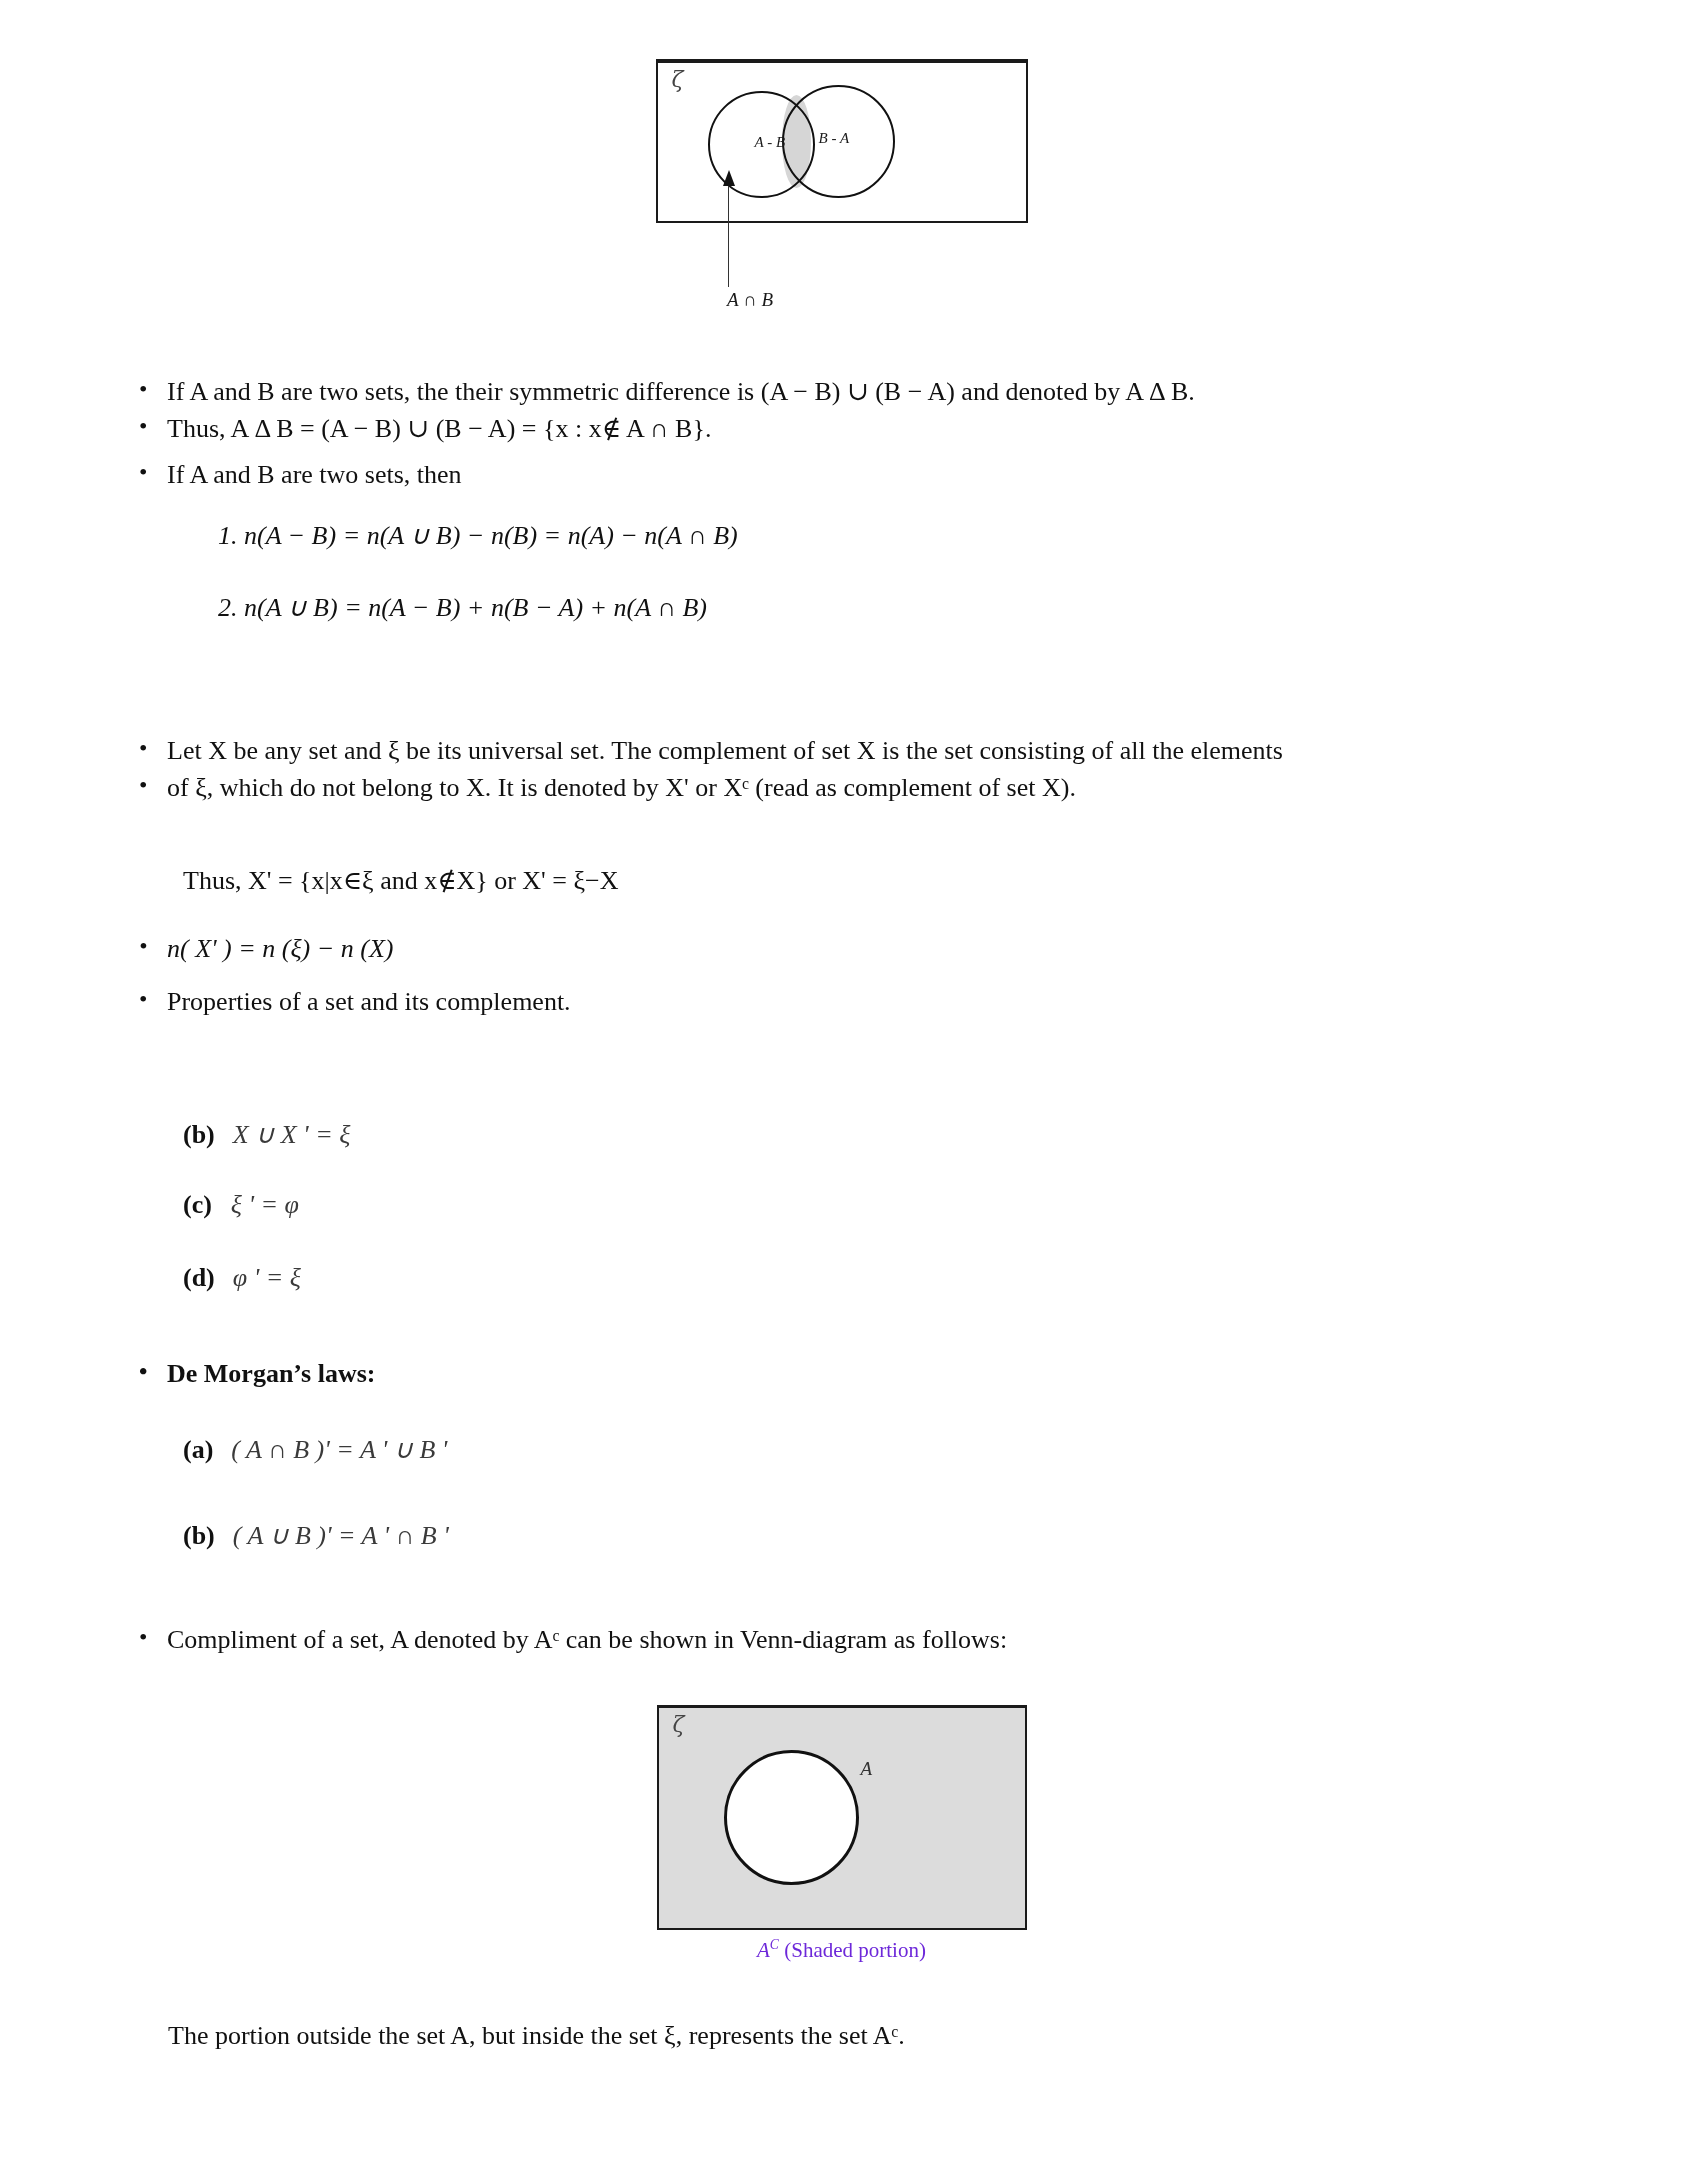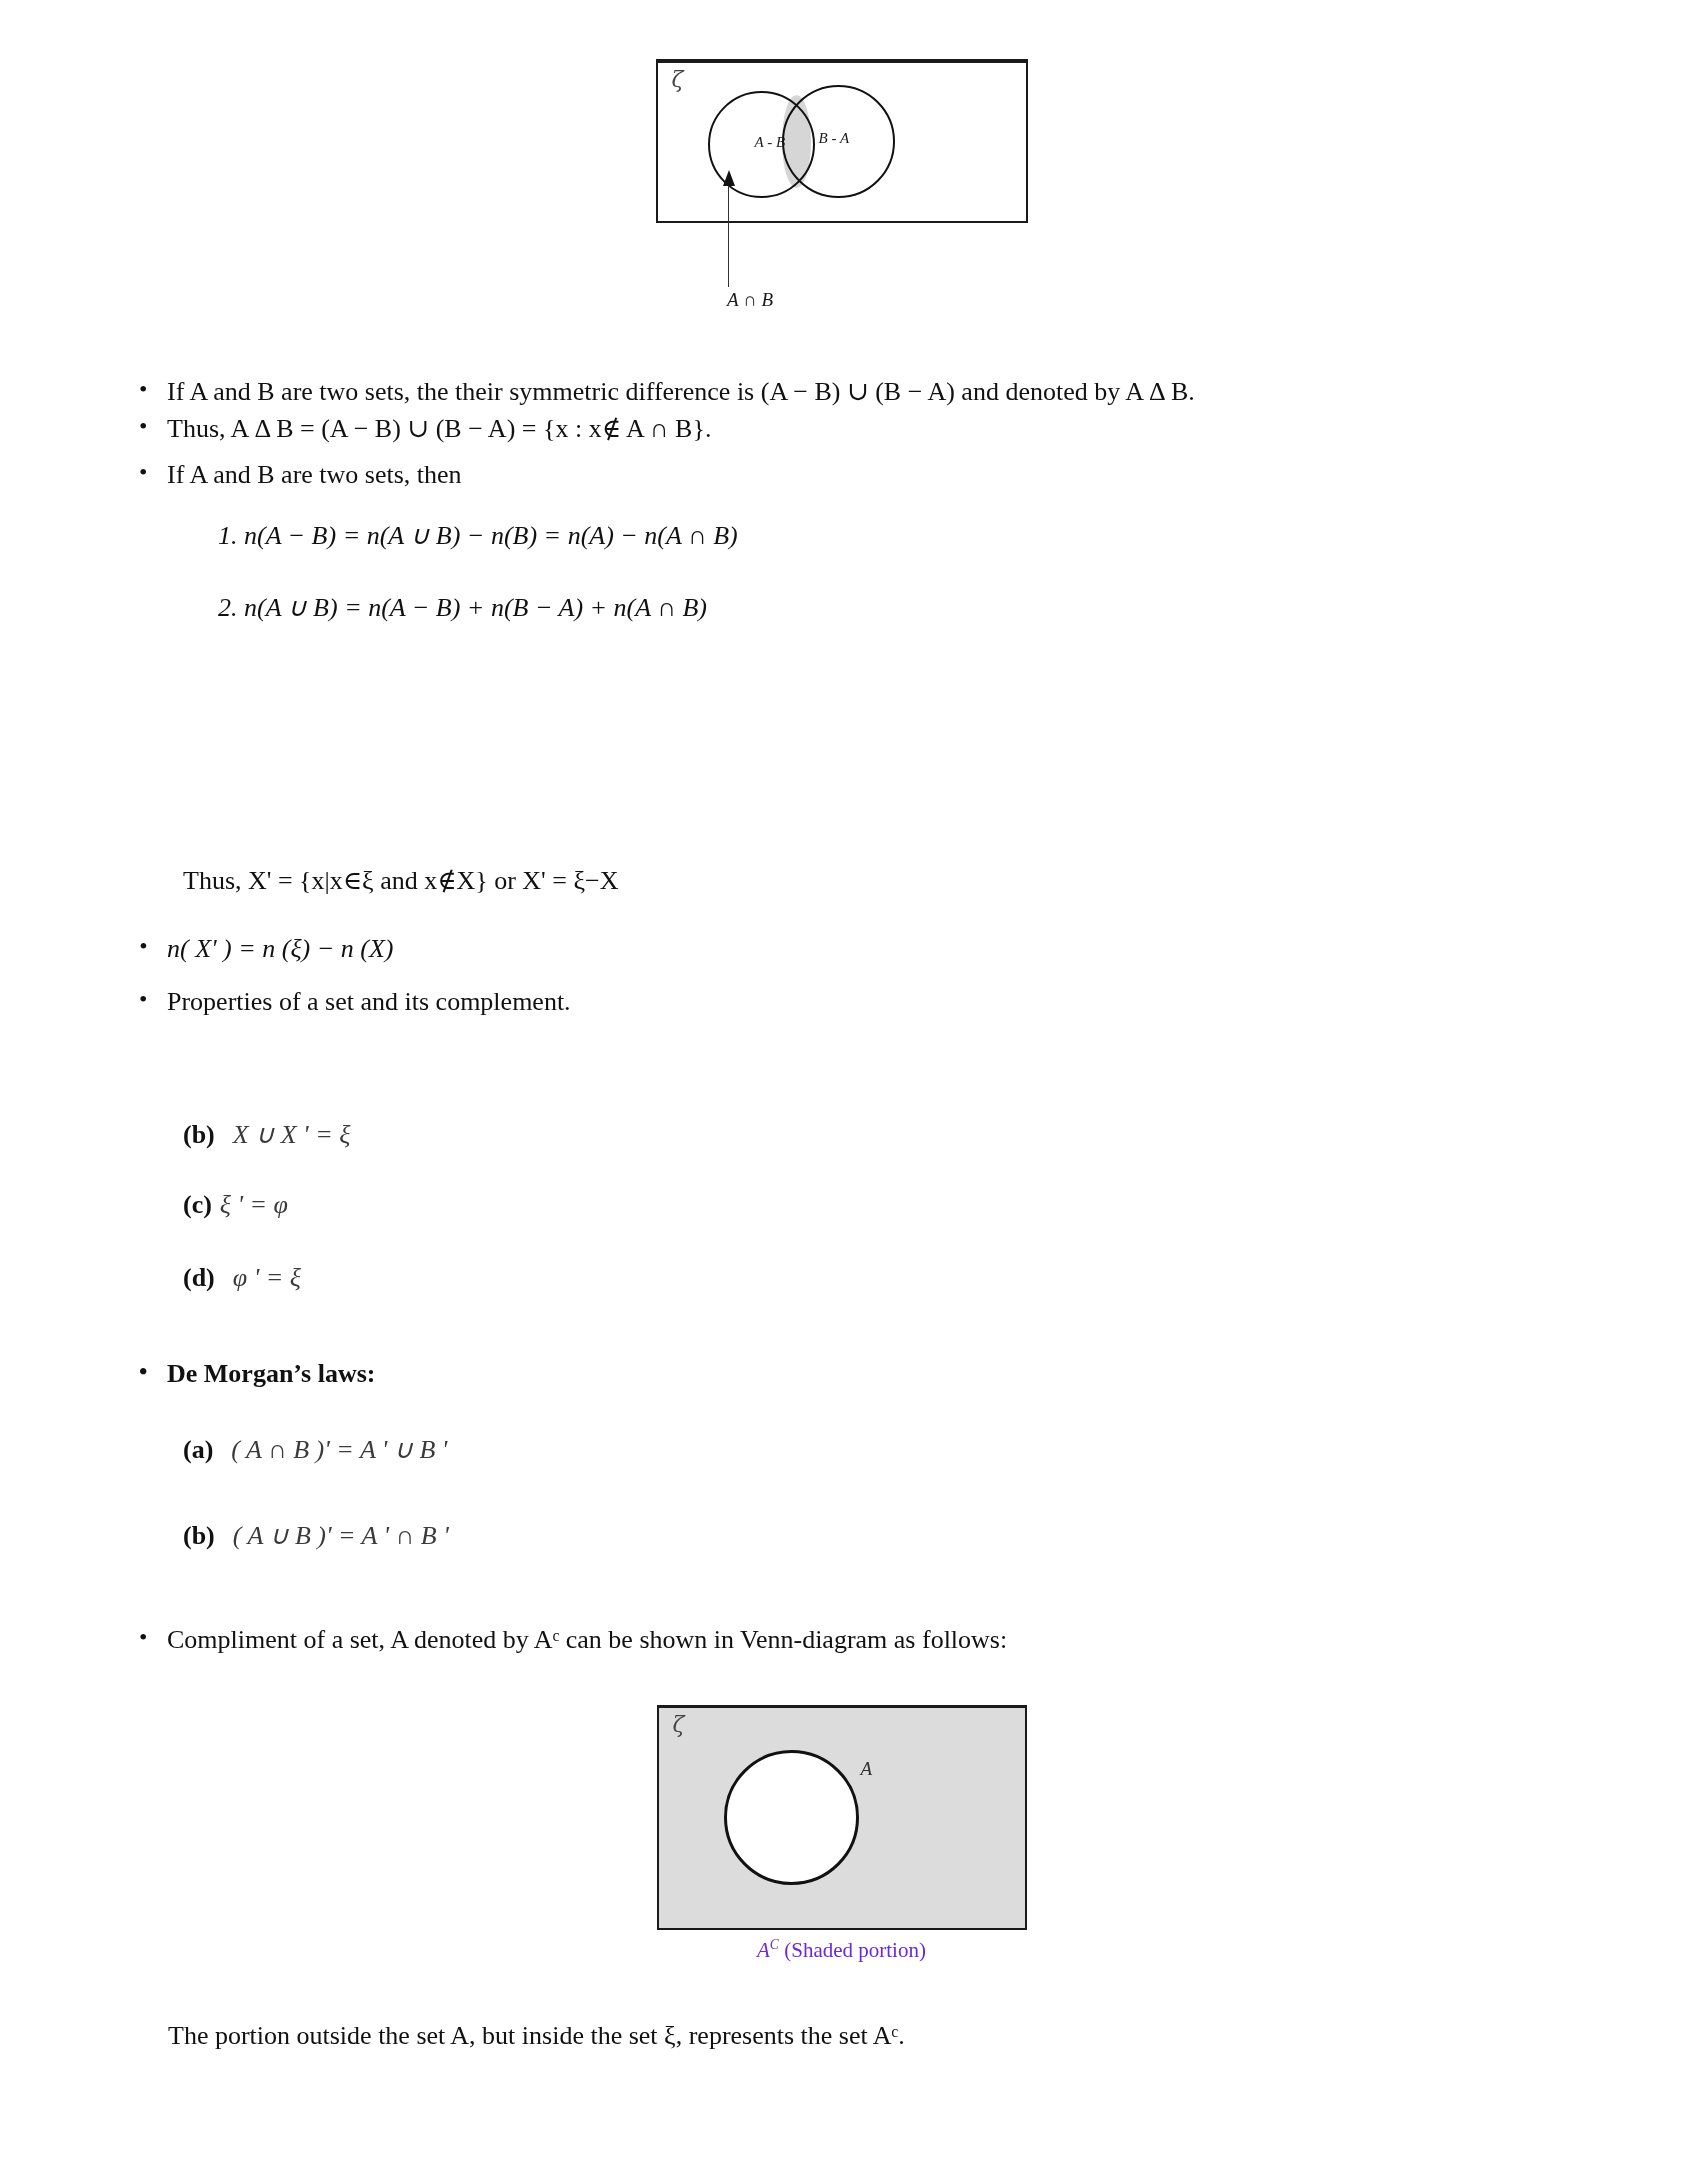--- a/index.html
+++ b/index.html
@@ -223,38 +223,42 @@
     </div>
   </div>
 
   <div class="blk" style="left:129px; top:457px; width:1445px;">
     <div class="bullet">If A and B are two sets, then</div>
   </div>
 
   <div class="blk eq" style="left:218px; top:520px; width:1188px;">1. n(A − B) = n(A ∪ B) − n(B) = n(A) − n(A ∩ B)</div>
   <div class="blk eq" style="left:218px; top:592px; width:1188px;">2. n(A ∪ B) = n(A − B) + n(B − A) + n(A ∩ B)</div>
 
+  <div class="blk" style="left:129px; top:733px; width:1475px;">
+    <div class="bullet">Let X be any set and ξ be its universal set. The complement of set X is the set consisting of all the elements</div>
+    <div class="bullet" style="padding-left:38px;">of ξ, which do not belong to X. It is denoted by X' or Xᶜ (read as complement of set X).</div>
+  </div>
 
   <div class="blk indent-line" style="left:183px; top:863px; width:1188px;">Thus, X' = {x|x∈ξ and x∉X} or X' = ξ−X</div>
 
   <div class="blk" style="left:129px; top:931px; width:1188px;">
     <div class="bullet eq">n( X' ) = n (ξ) − n (X)</div>
   </div>
 
   <div class="blk" style="left:129px; top:984px; width:1188px;">
     <div class="bullet">Properties of a set and its complement.</div>
   </div>
 
   <div class="blk" style="left:183px; top:1119px; width:693px;">
     <span style="font-weight:bold; font-size:26px;">(b)</span>
     <span class="eq eq-grey" style="margin-left:14px;">X ∪ X ' = ξ</span>
   </div>
   <div class="blk" style="left:183px; top:1190px; width:693px;">
     <span style="font-weight:bold; font-size:26px;">(c)</span>
-    <span class="eq eq-grey" style="margin-left:4px;">ξ ' = φ</span>
+    <span class="eq eq-grey" style="margin-left:15px;">ξ ' = φ</span>
   </div>
   <div class="blk" style="left:183px; top:1263px; width:693px;">
     <span style="font-weight:bold; font-size:26px;">(d)</span>
     <span class="eq eq-grey" style="margin-left:14px;">φ ' = ξ</span>
   </div>
 
   <div class="blk" style="left:129px; top:1356px; width:891px;">
     <div class="bullet bold">De Morgan’s laws:</div>
   </div>
 

